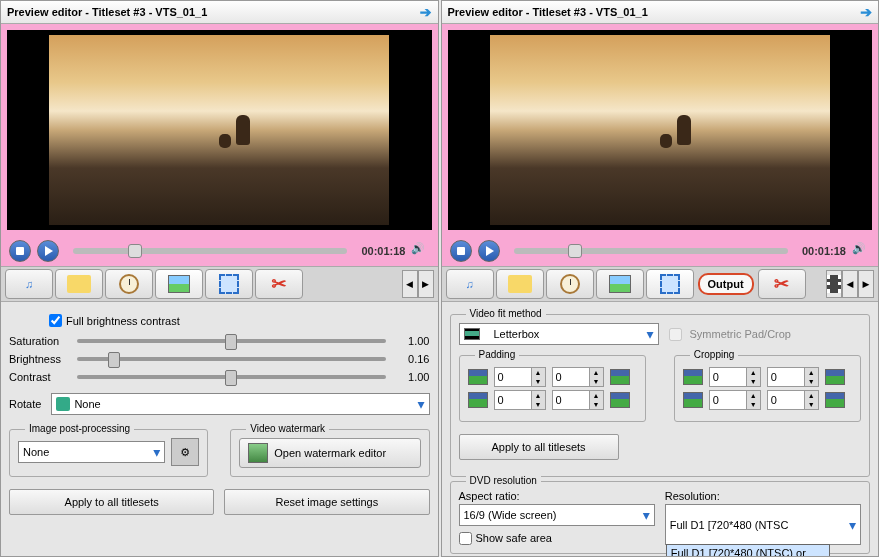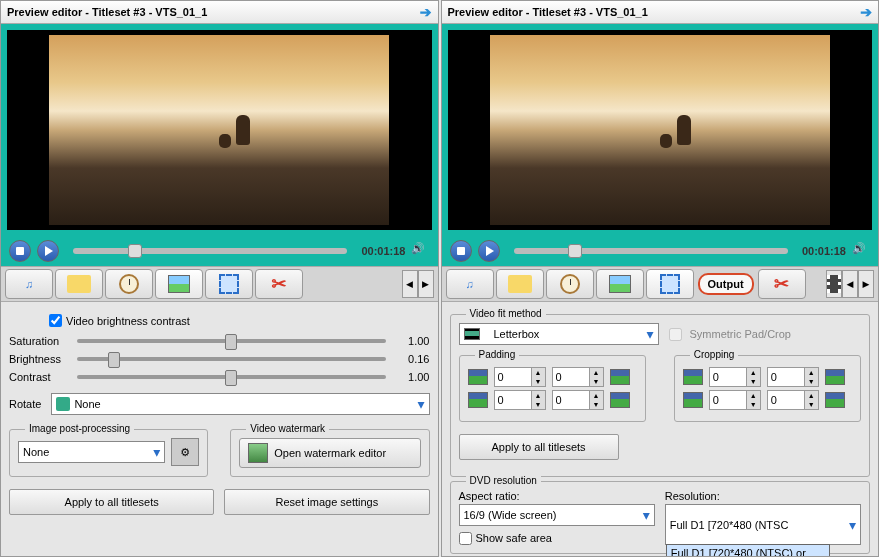--- a/index.html
+++ b/index.html
@@ -1,17 +1,17 @@
 <!DOCTYPE html>
 <html><head>
 <meta charset="utf-8">
 <style>
 * { box-sizing: border-box; margin: 0; padding: 0; font-family: Arial, sans-serif; font-size: 11px; }
 body { background: #e8e8e8; display: flex; gap: 2px; width: 879px; height: 557px; overflow: hidden; }
-.panel { flex: 1; background: #14b8a6; border: 1px solid #999; display: flex; flex-direction: column; }
+.panel { flex: 1; background: #f9a8d4; border: 1px solid #999; display: flex; flex-direction: column; }
 .titlebar { background: linear-gradient(#fefefe, #e8e8e8); padding: 3px 6px; display: flex; justify-content: space-between; align-items: center; border-bottom: 1px solid #aaa; font-weight: bold; }
 .titlebar .arrow { color: #2a8ed6; font-size: 14px; }
 .preview-area { background: #000; margin: 6px; height: 200px; display: flex; align-items: center; justify-content: center; position: relative; }
 .preview-img { width: 340px; height: 190px; background: linear-gradient(to bottom, #d4a05c 0%, #e8c88a 25%, #f5e6c8 40%, #c8a878 50%, #4a3828 70%, #2a1f15 100%); position: relative; }
 .preview-img::after { content: ""; position: absolute; left: 55%; top: 42%; width: 14px; height: 30px; background: #3a2818; border-radius: 6px 6px 3px 3px; }
 .preview-img::before { content: ""; position: absolute; left: 50%; top: 52%; width: 12px; height: 14px; background: #3a2818; border-radius: 5px; }
 .controls { display: flex; align-items: center; gap: 6px; padding: 4px 8px; }
 .ctrl-btn { width: 22px; height: 22px; border-radius: 50%; border: 1px solid #666; display: flex; align-items: center; justify-content: center; cursor: pointer; }
 .stop-btn { background: linear-gradient(#5a8cd8,#2a5cb0); }
 .play-btn { background: linear-gradient(#5a8cd8,#2a5cb0); }
@@ -121,21 +121,21 @@
         <span class="cut-ico">✂</span>
       </div>
     <div class="tab-arrows">
       <div class="tab-arrow">◀</div>
       <div class="tab-arrow">▶</div>
     </div>
   </div>
   <div class="content">
     <div class="check-row">
       <input type="checkbox" checked="" style="">
-      <label>Video brightness contrast</label>
+      <label>Full brightness contrast</label>
     </div>
     <div class="slider-row">
       <label>Saturation</label>
       <div class="slider-track s1"></div>
       <span class="slider-val">1.00</span>
     </div>
     <div class="slider-row">
       <label>Brightness</label>
       <div class="slider-track s2"></div>
       <span class="slider-val">0.16</span>

